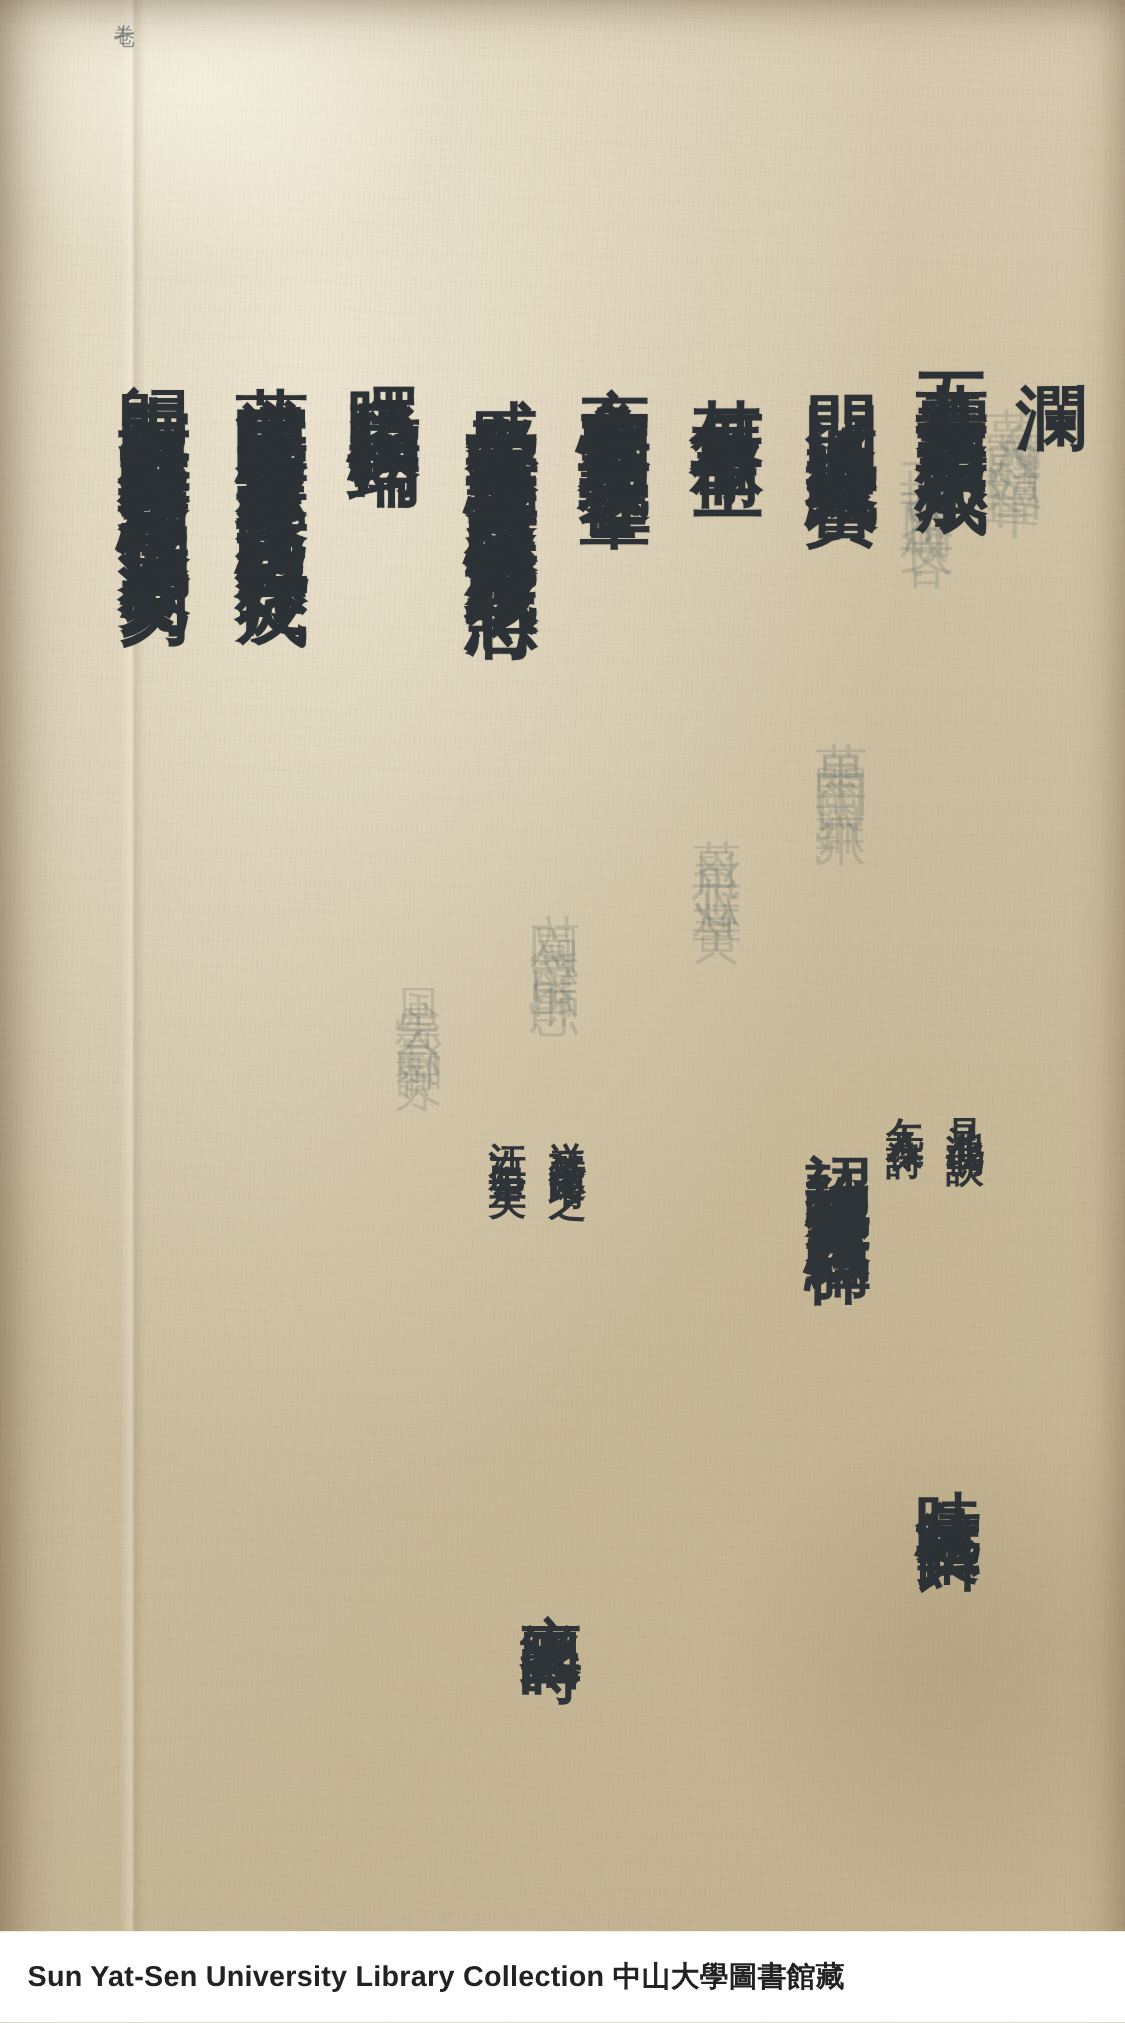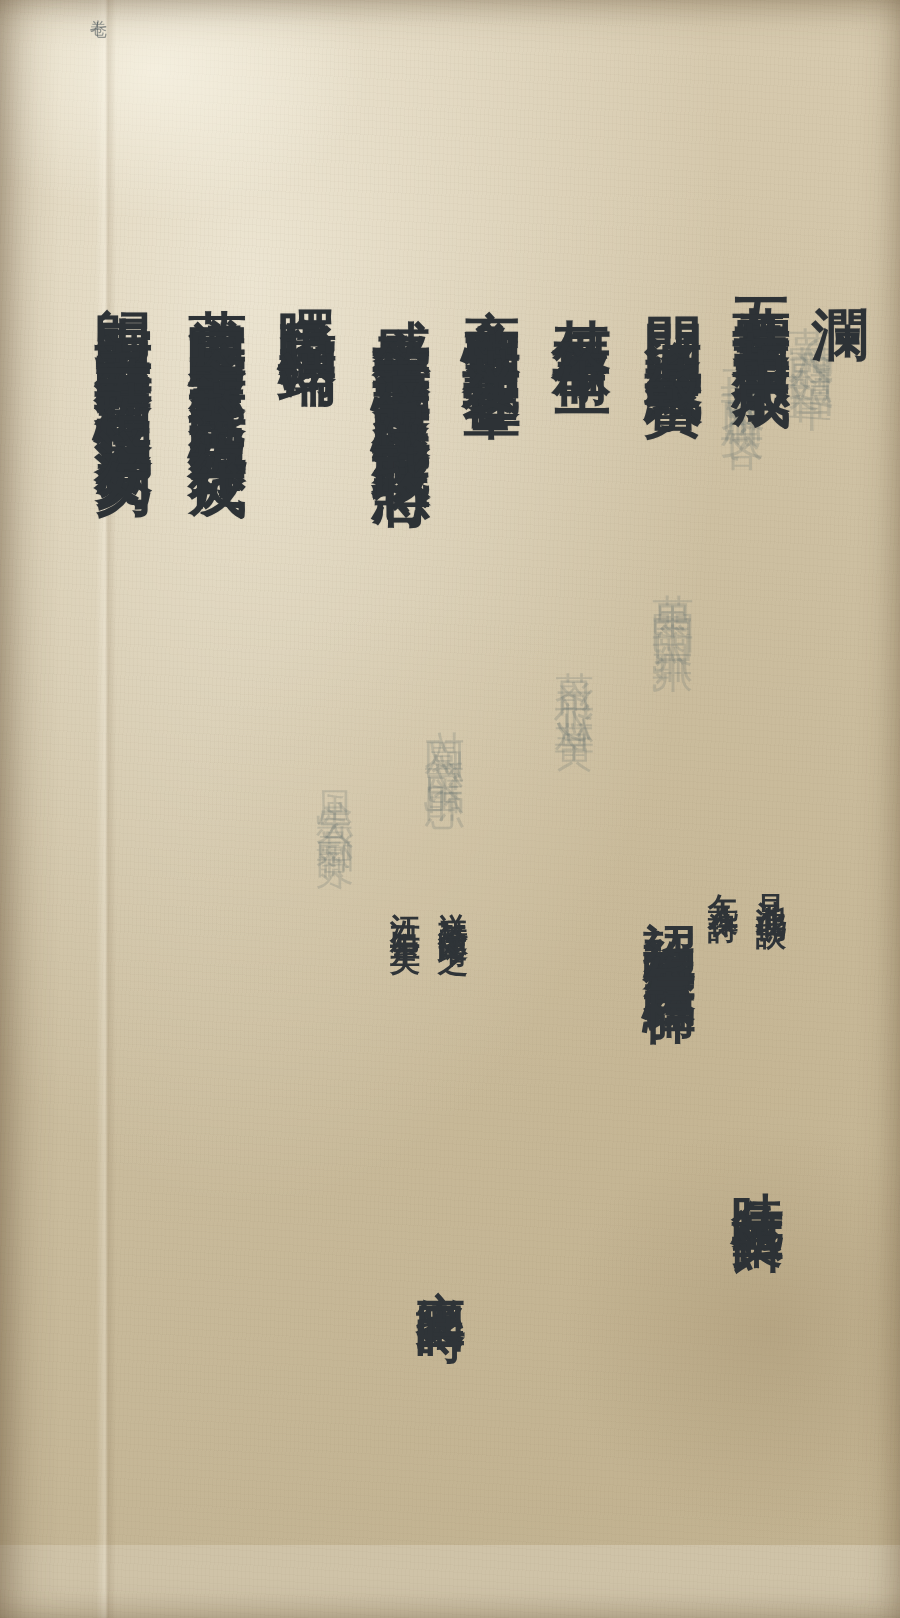--- a/index.html
+++ b/index.html
@@ -203,14 +203,20 @@
     <div class="annbox" style="right:200px; top:880px; font-size:52px; letter-spacing:8px;">詔紅旗禦侮兵夷氛驕悍</div>
 
     <div class="annbox" style="right:430px; top:890px;">送琴徽随壻之</div>
 
     <div class="annbox" style="right:478px; top:890px;">江右已十年矣</div>
 
     <div class="annbox" style="right:430px; top:1250px; font-size:50px; letter-spacing:8px;">哀樂因時</div>
 
   </div>
 
+  <div class="footer">
+    <div class="footer-text">
+      <span>Sun Yat-Sen University Library Collection</span>
+      <span class="cn">中山大學圖書館藏</span>
+    </div>
+  </div>
 
 </div>
 
 </body></html>

